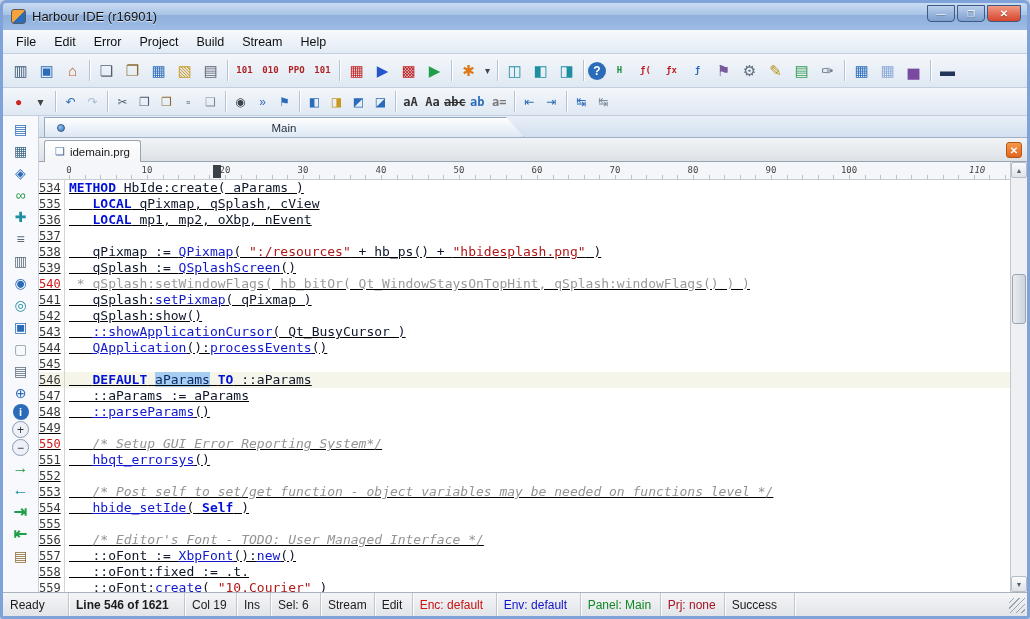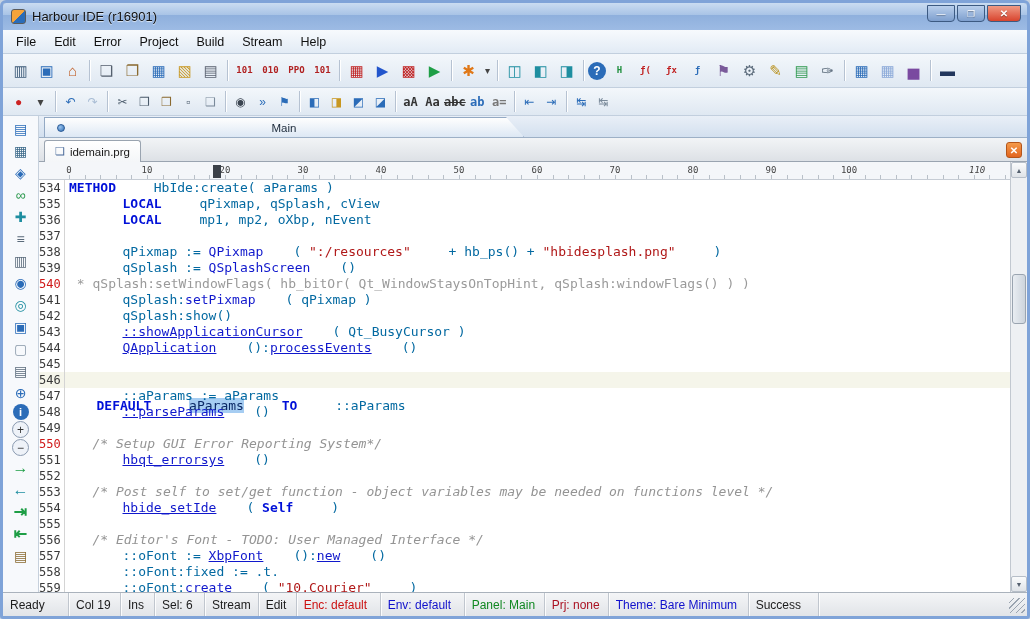--- a/index.html
+++ b/index.html
@@ -55,27 +55,27 @@
 
   
   .editor-stack { flex:1; position:relative; min-height:0; display:flex; flex-direction:column; }
   .ruler { height:18px; flex:0 0 18px; margin-right:17px; background:#f4f6f9; border-bottom:1px solid #c6ccd4; position:relative; font-family:"DejaVu Sans Mono",monospace; font-size:9px; color:#444; overflow:hidden; }
   .ruler-num { position:absolute; top:3px; }
   .ruler-marker { position:absolute; bottom:1px; width:8px; height:13px; background:#3c4148; }
   .ruler-ticks { position:absolute; left:30px; right:0; bottom:0; height:4px; background-image:repeating-linear-gradient(90deg,#b9c0c8 0 1px,transparent 1px 15.6px); }
 
   
   .editor-code { flex:1; margin-right:17px; overflow:hidden; background:#fff; font-family:"DejaVu Sans Mono",monospace; font-size:13px; line-height:16px; white-space:pre; }
-  .code-row { display:flex; height:16px; }
-  .code-row.current { background:#f5f5ea;flex-direction:column; }
+  .code-row { display:flex; height:16px;text-decoration:underline; }
+  .code-row.current { background:#f5f5ea; }
   .gutter { width:26px; flex:0 0 26px; text-align:right; padding-right:6px; color:#3a3a3a; border-right:1px solid #d4d4d4; font-size:12px; }
   .gutter.red { color:#d01818; }
   .code-text { padding-left:4px; }
   .tk-kw { color:#0010d8; font-weight:bold; }
-  .tk-pl { color:#0369a1;margin-left:30px; }
+  .tk-pl { color:#0f172a; }
   .tk-fn { color:#1018cc; }
   .tk-fnu { color:#1018cc; text-decoration:underline; }
   .tk-st { color:#b01818; }
   .tk-cm { color:#949494; font-style:italic; }
   .tk-cms { color:#9a9a9a; }
   .tk-sel { background:#a6cdf2; color:#0c2a66; }
 
   
   .scrollbar-v { position:absolute; top:0; right:0; bottom:0; width:17px; background:#eef0f3; border-left:1px solid #c2c8d0; }
   .sb-btn { position:absolute; left:0; right:0; height:16px; display:flex; align-items:center; justify-content:center; font-size:7px; color:#55606e; background:linear-gradient(#fafbfc,#dfe3e8); border:1px solid #b6bec8; border-radius:2px; }
@@ -255,27 +255,27 @@
           <div class="sb-btn up">▲</div>
           <div class="sb-thumb"></div>
           <div class="sb-btn down">▼</div>
         </div>
       </div>
     </div>
   </div>
 
   <div class="statusbar">
       <div class="status-cell" style="min-width: 66px;">Ready</div>
+      <div class="status-cell" style="font-weight: bold; min-width: 116px;">Line 546 of 1621</div>
       <div class="status-cell" style="min-width: 52px;">Col 19</div>
       <div class="status-cell" style="min-width: 34px;">Ins</div>
       <div class="status-cell" style="min-width: 50px;">Sel: 6</div>
       <div class="status-cell" style="min-width: 52px;">Stream</div>
       <div class="status-cell" style="min-width: 38px;">Edit</div>
       <div class="status-cell" style="color: rgb(204, 17, 17); min-width: 84px;">Enc: default</div>
       <div class="status-cell" style="color: rgb(17, 17, 204); min-width: 84px;">Env: default</div>
       <div class="status-cell" style="color: rgb(17, 136, 34); min-width: 80px;">Panel: Main</div>
       <div class="status-cell" style="color: rgb(170, 17, 34); min-width: 64px;">Prj: none</div>
-      <div class="status-cell" style="color: rgb(17, 17, 204); min-width: 140px;">Theme: Bare Minimum</div>
       <div class="status-cell" style="min-width: 70px;">Success</div>
       <div class="status-spacer"></div>
       <div class="grip"></div>
     </div>
 </div>
 
 </body></html>

